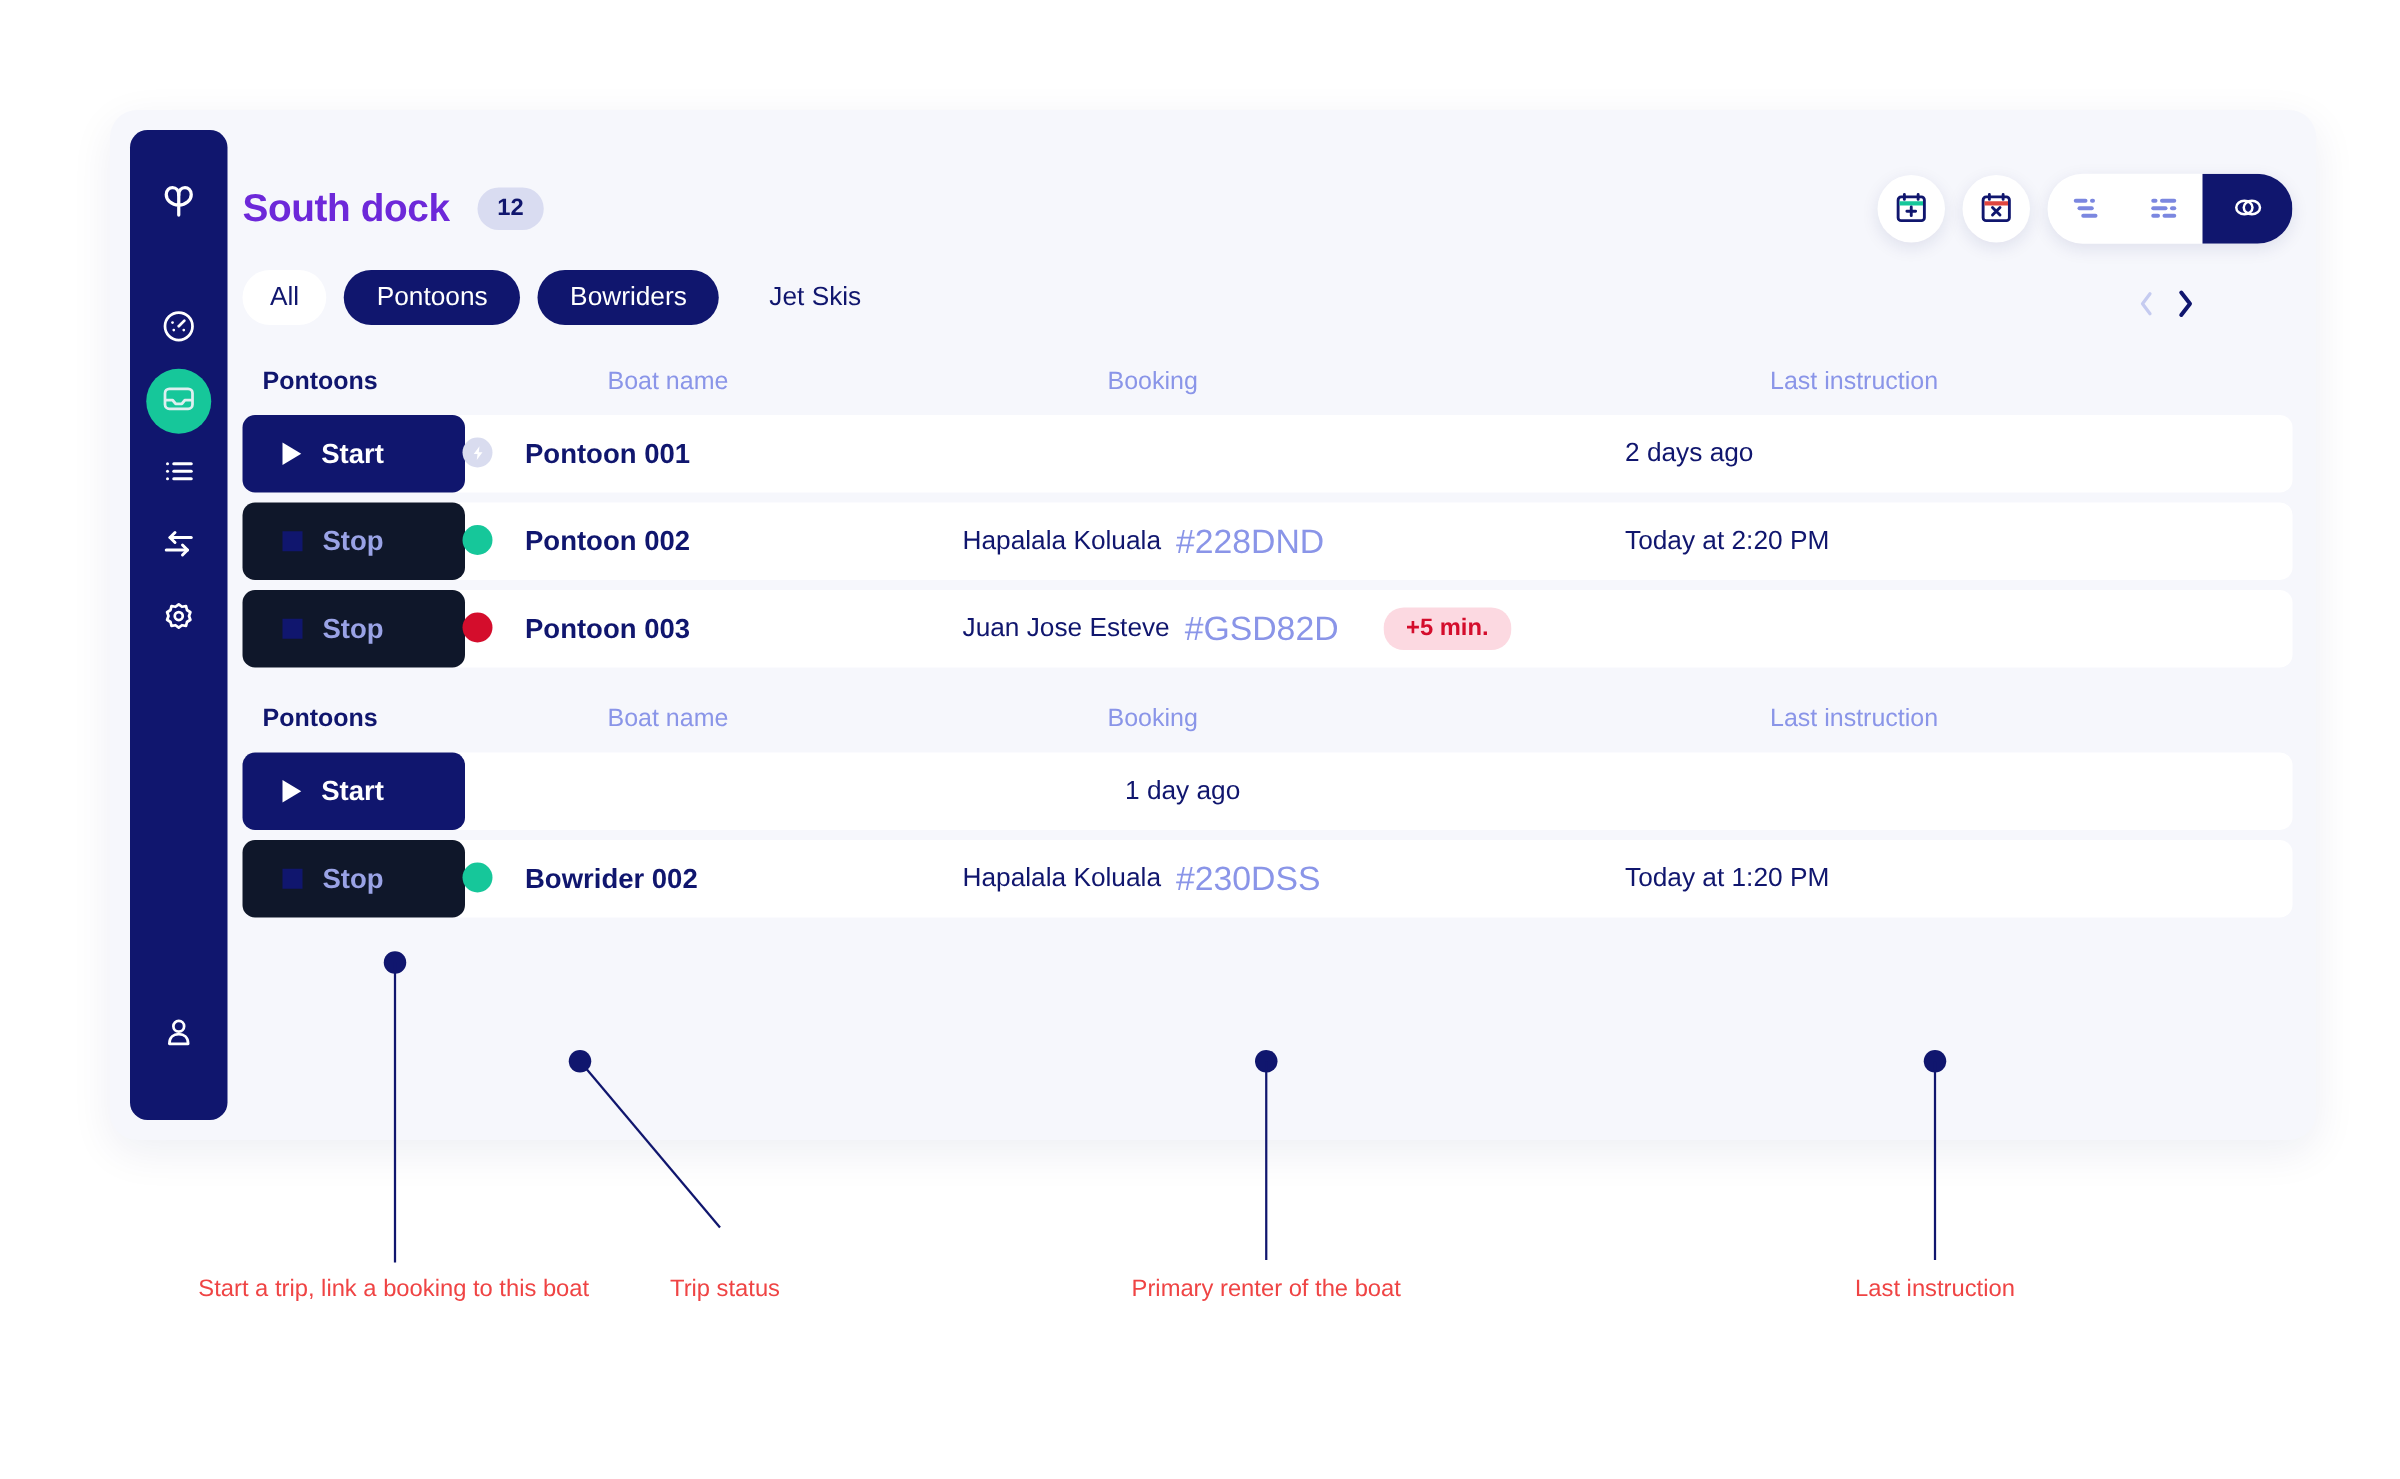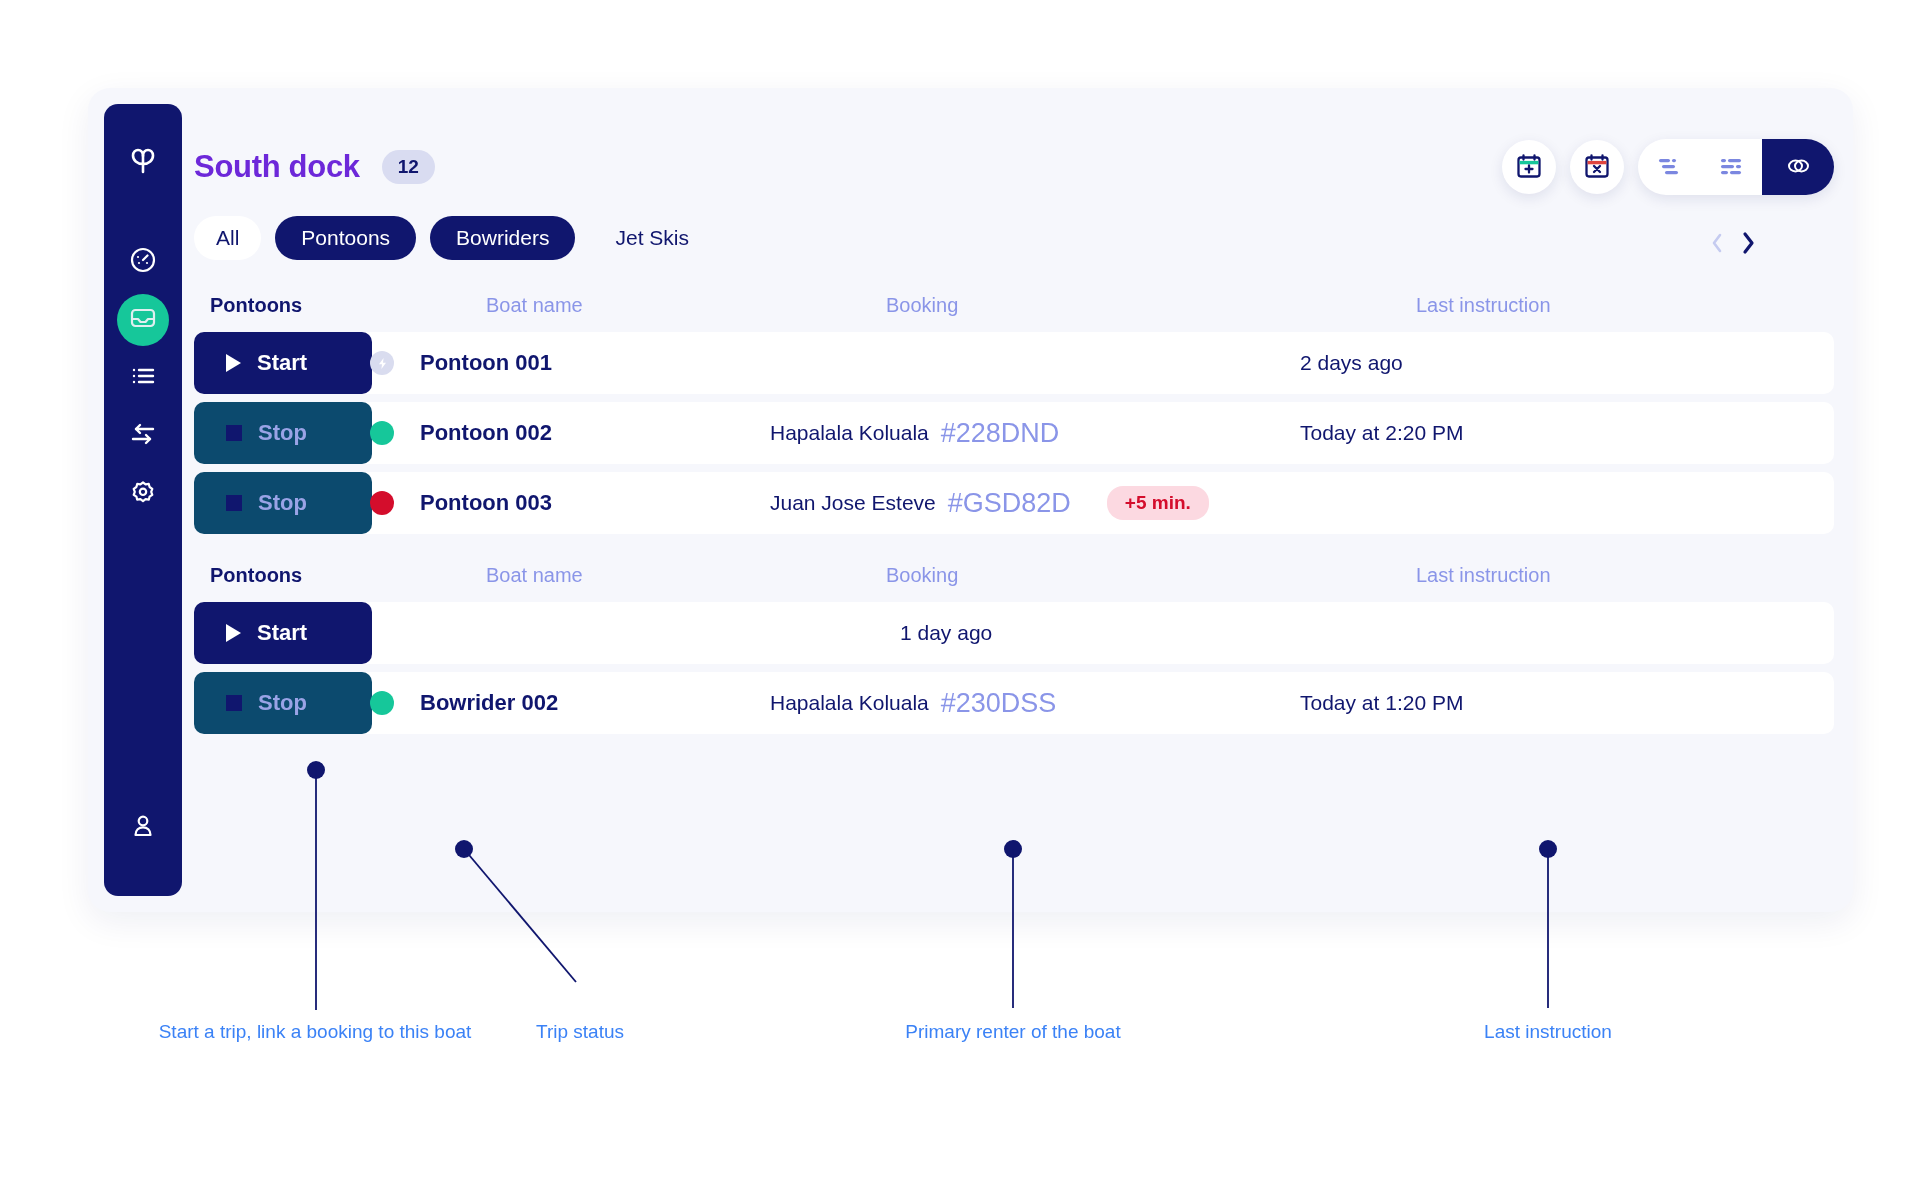--- a/index.html
+++ b/index.html
@@ -117,47 +117,47 @@
   }
   .act-cell { width: 176px; flex: none; }
   .act-btn {
     width: 178px; height: 62px;
     border-radius: 10px; border: none; cursor: pointer;
     display: flex; align-items: center; gap: 16px;
     padding-left: 32px;
     font-size: 22px; font-weight: bold; font-family: inherit;
   }
   .act-btn.start { background: #10166e; color: #ffffff; }
-  .act-btn.stop  { background: #0c4a6e; color: #9aa3e6; }
+  .act-btn.stop  { background: #0f172a; color: #9aa3e6; }
   .tri { width: 0; height: 0; border-left: 15px solid currentColor;
          border-top: 9px solid transparent; border-bottom: 9px solid transparent; }
   .sq { width: 16px; height: 16px; background: #10166e; }
 
-  .boat-cell { display: flex; align-items: center; width: 400px; }
+  .boat-cell { display: flex; width: 400px; }
   .dot { width: 24px; height: 24px; border-radius: 50%; flex: none; }
   .dot.green { background: #16c79a; }
   .dot.red { background: #d40d2c; }
   .dot.idle { background: #d9dcef; display: flex; align-items: center; justify-content: center; }
   .boat-name { margin-left: 26px; font-size: 22px; font-weight: bold; color: #10166e; }
 
   .book-cell { width: 530px; display: flex; align-items: center; gap: 12px; }
   .renter { font-size: 21px; color: #10166e; }
   .bref { font-size: 27px; color: #8a95e8; }
   .delay {
     margin-left: 24px;
     background: #fcd9e1; color: #d40d2c;
     font-size: 19px; font-weight: 600;
     padding: 6px 18px; border-radius: 16px;
   }
   .last-cell { flex: 1; font-size: 21px; color: #10166e; }
 
   
   .ann-layer { position: absolute; inset: 0; pointer-events: none; }
   .ann-label {
-    position: absolute; font-size: 19px; color: #3b82f6;
+    position: absolute; font-size: 19px; color: #ef4444;
     text-align: center; line-height: 1.45;
   }
 </style>
 </head>
 <body>
 
 <div class="stage">
 
   <div class="app-card">
 

